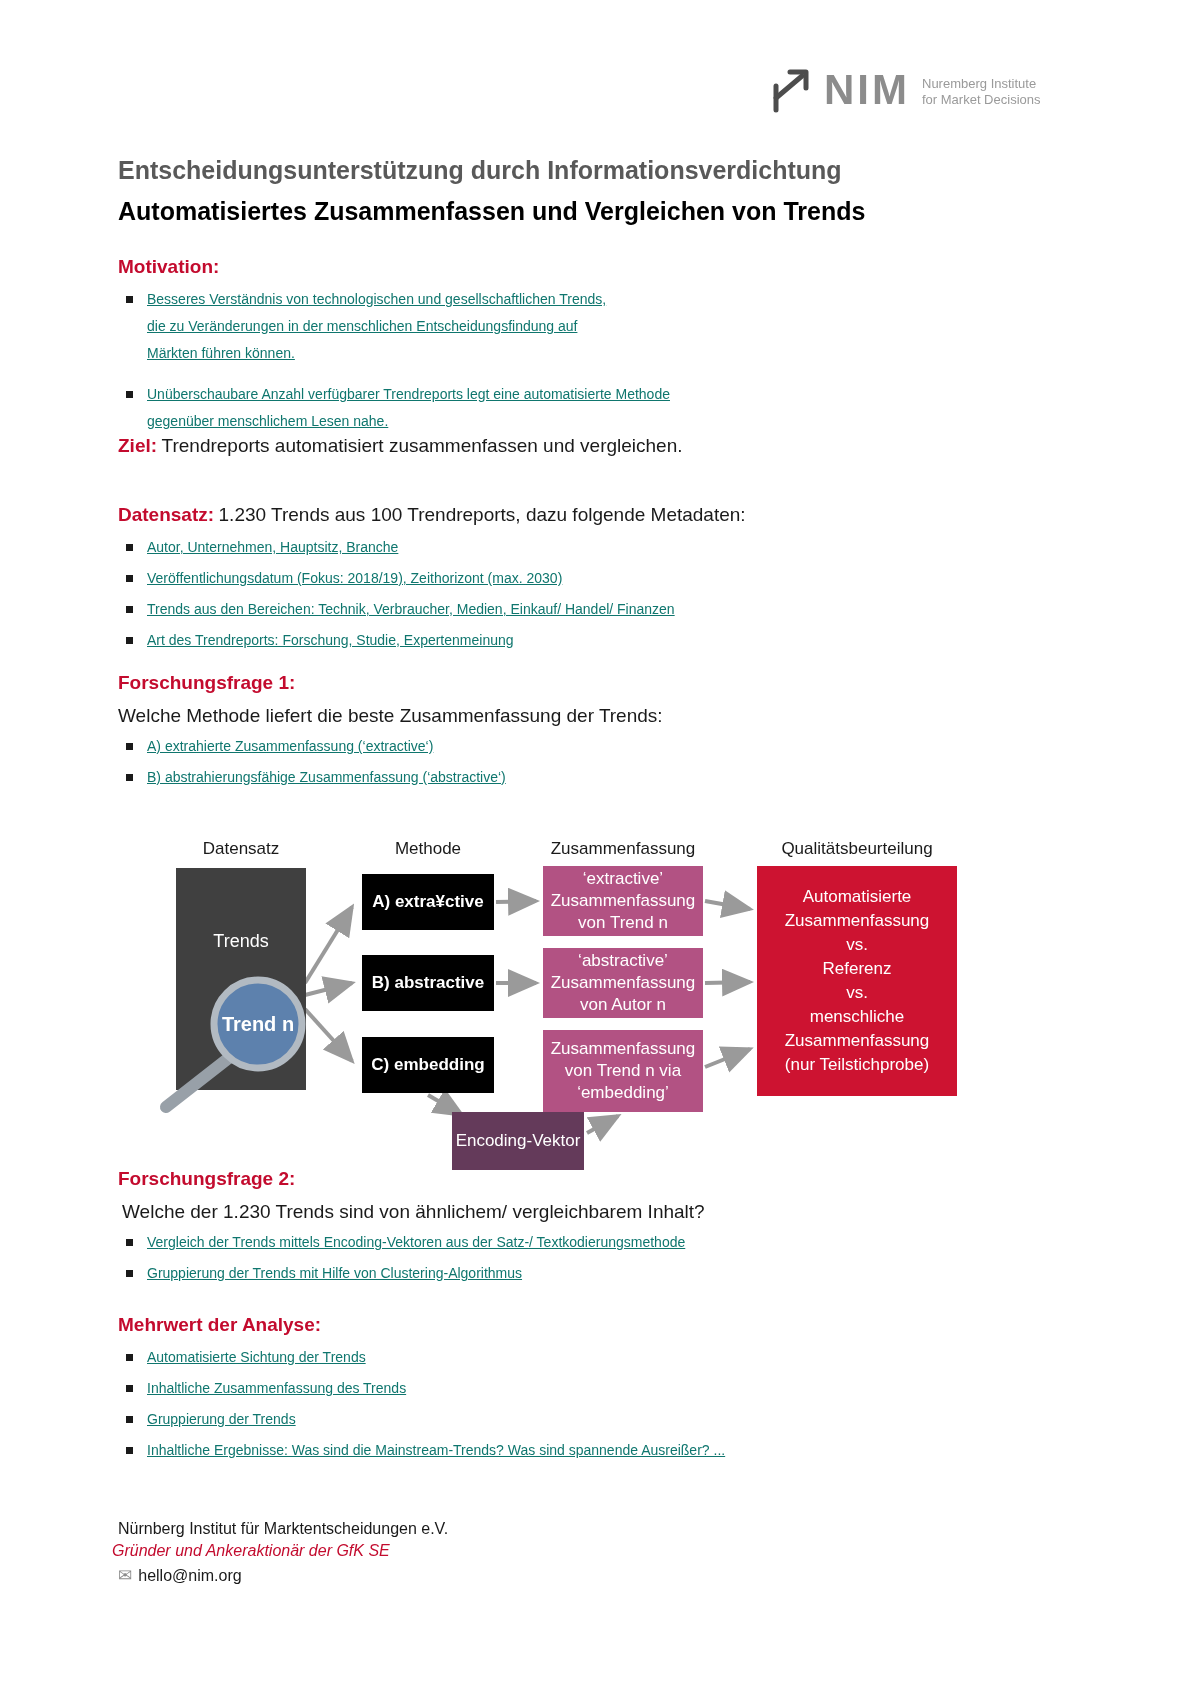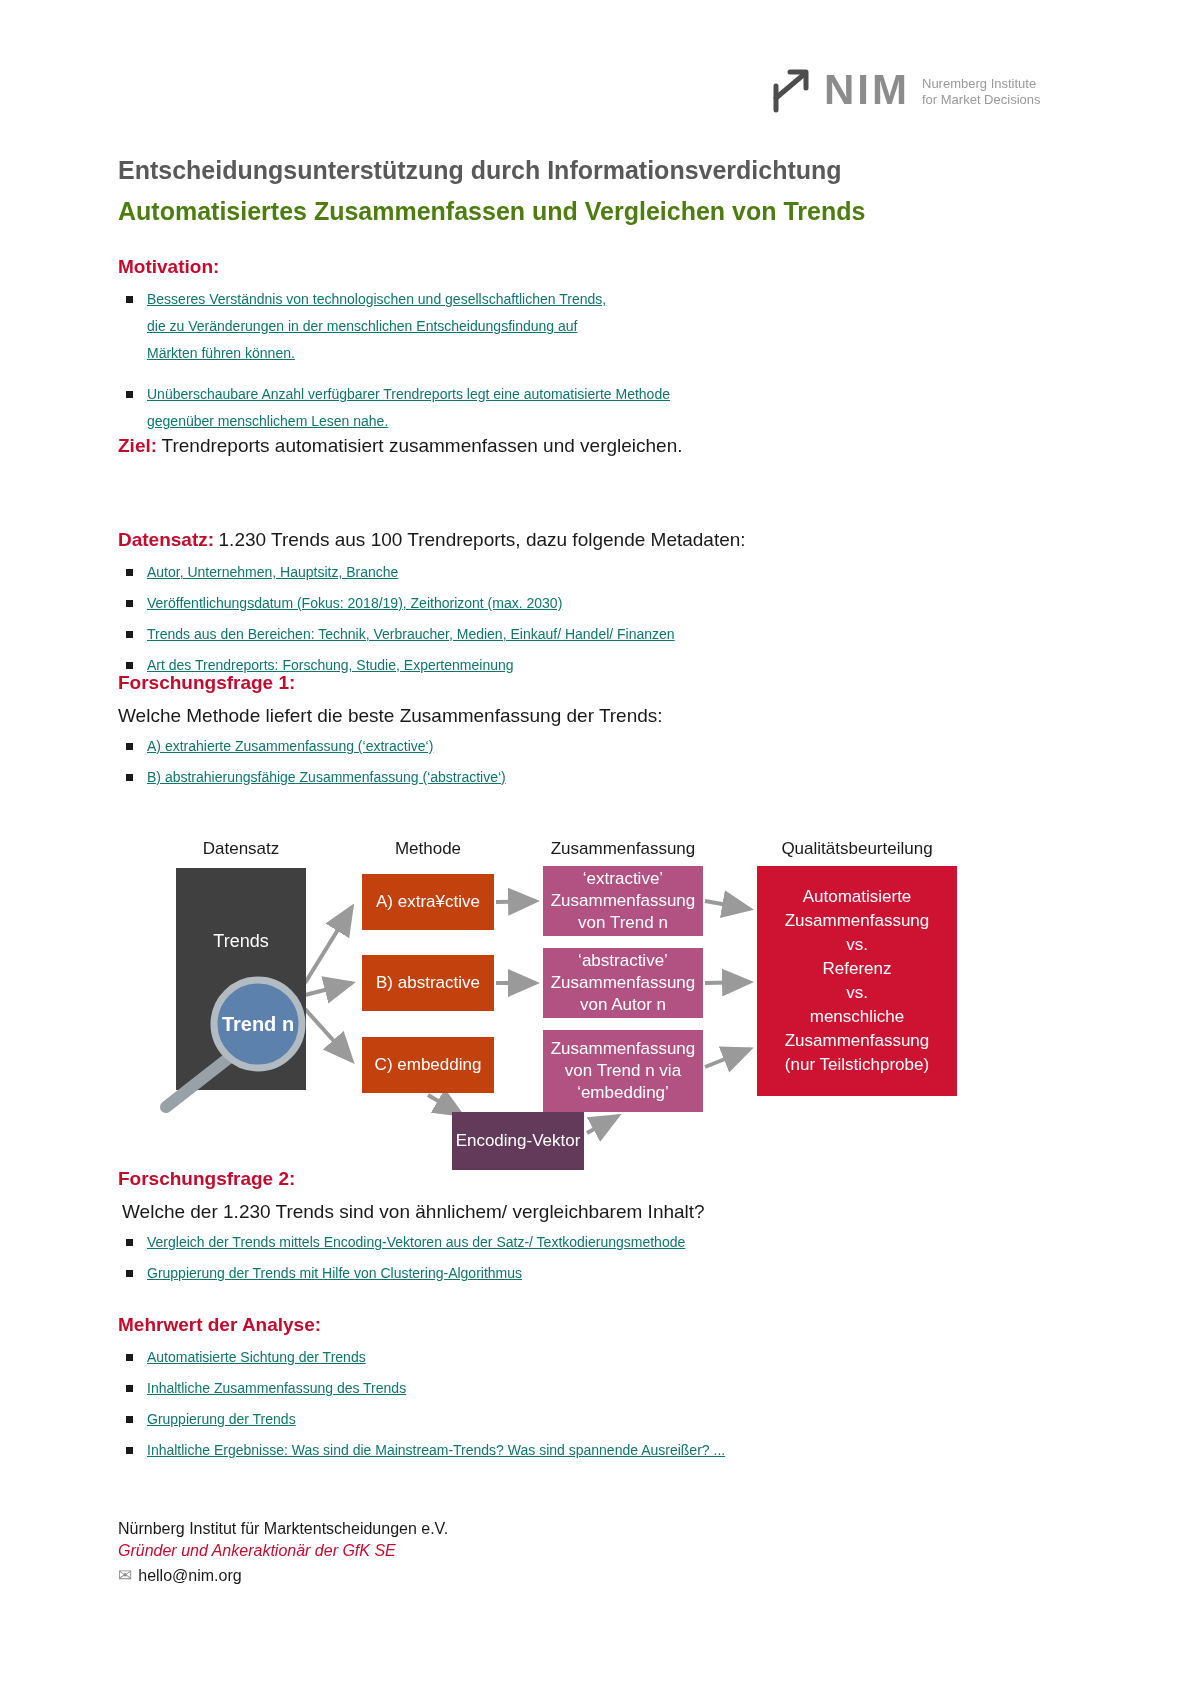--- a/index.html
+++ b/index.html
@@ -12,45 +12,45 @@
   .section { position:absolute; left:118px; width:980px; }
 
   
   .logo { position:absolute; top:60px; left:768px; width:310px; height:60px; display:flex; align-items:center; }
   .logo-mark { width:46px; height:52px; margin-right:10px; }
   .logo-nim { font-size:42px; font-weight:bold; color:#8c8c8c; letter-spacing:3px; line-height:1; margin-right:12px; }
   .logo-tagline { font-size:13px; color:#9a9a9a; line-height:16px; padding-top:4px; }
 
   
   .title { position:absolute; top:156px; left:118px; font-size:25px; font-weight:bold; color:#595959; }
-  .subtitle { position:absolute; top:197px; left:118px; font-size:25px; font-weight:bold; color:#4d7c0f; }
+  .subtitle { position:absolute; top:197px; left:118px; font-size:25px; font-weight:bold; color:#000000; }
   .red-heading { font-size:19px; font-weight:bold; color:#c30b2e; margin-bottom:8px; }
   .red-inline { font-size:19px; font-weight:bold; color:#c30b2e; }
   .body-text { font-size:19px; line-height:27px; color:#1a1a1a; }
   .bullet-row { display:flex; align-items:flex-start; margin-bottom:4px; }
   .bullet-row.spaced { margin-bottom:14px; }
   .bullet-marker { flex:0 0 auto; width:7px; height:7px; background:#1a1a1a; margin:10px 14px 0 8px; }
   .bullet-text { font-size:14px; line-height:27px; white-space:pre-line; color:#0f766e;text-decoration:underline; }
 
   
   .diagram { position:absolute; top:835px; left:0; width:1191px; height:352px; }
   .diagram svg.arrows { position:absolute; top:0; left:0; pointer-events:none; }
   .col-header { position:absolute; top:4px; font-size:17px; color:#1a1a1a; text-align:center; }
   .dbox { position:absolute; display:flex; align-items:center; justify-content:center;
           color:#ffffff; font-size:17px; text-align:center; white-space:pre-line; line-height:22px; }
   .box-blue   { background:#404040; align-items:flex-start; padding-top:62px; font-size:18px; }
-  .box-gray   { background:#c2410c; }
+  .box-gray   { background:#000000;font-weight:bold; }
   .box-pink   { background:#b25283; }
   .box-red    { background:#cd1331; line-height:24px; }
   .box-purple { background:#643a5a; }
   .magnifier-svg { position:absolute; top:0; left:0; pointer-events:none; }
 
   
   .footer-line1 { position:absolute; top:1520px; left:118px; font-size:16px; color:#1a1a1a; }
-  .footer-line2 { position:absolute; top:1542px; left:118px; font-size:16px; color:#c30b2e; font-style:italic; }
+  .footer-line2 { position:absolute; top:1542px; left:112px; font-size:16px; color:#c30b2e; font-style:italic; }
   .footer-email { position:absolute; top:1565px; left:118px; font-size:16px; color:#1a1a1a; display:flex; align-items:center; }
   .envelope { color:#8c8c8c; margin-right:6px; font-size:17px; }
 </style>
 </head>
 <body>
 
 <div class="page">
 
   <div class="logo">
     <svg class="logo-mark" viewBox="0 0 46 52">
@@ -81,21 +81,21 @@
       <span class="bullet-text">Unüberschaubare Anzahl verfügbarer Trendreports legt eine automatisierte Methode
 gegenüber menschlichem Lesen nahe.</span>
     </div>
   </div>
 
   <div class="section" style="top:432px">
     <span class="red-inline">Ziel:</span>
     <span class="body-text">Trendreports automatisiert zusammenfassen und vergleichen.</span>
   </div>
 
-  <div class="section" style="top:526px">
+  <div class="section" style="top:501px">
     <div style="margin-bottom:6px">
       <span class="red-inline">Datensatz:</span>
       <span class="body-text">1.230 Trends aus 100 Trendreports, dazu folgende Metadaten:</span>
     </div>
     <div class="bullet-row">
       <span class="bullet-marker"></span>
       <span class="bullet-text">Autor, Unternehmen, Hauptsitz, Branche</span>
     </div>
     <div class="bullet-row">
       <span class="bullet-marker"></span>

